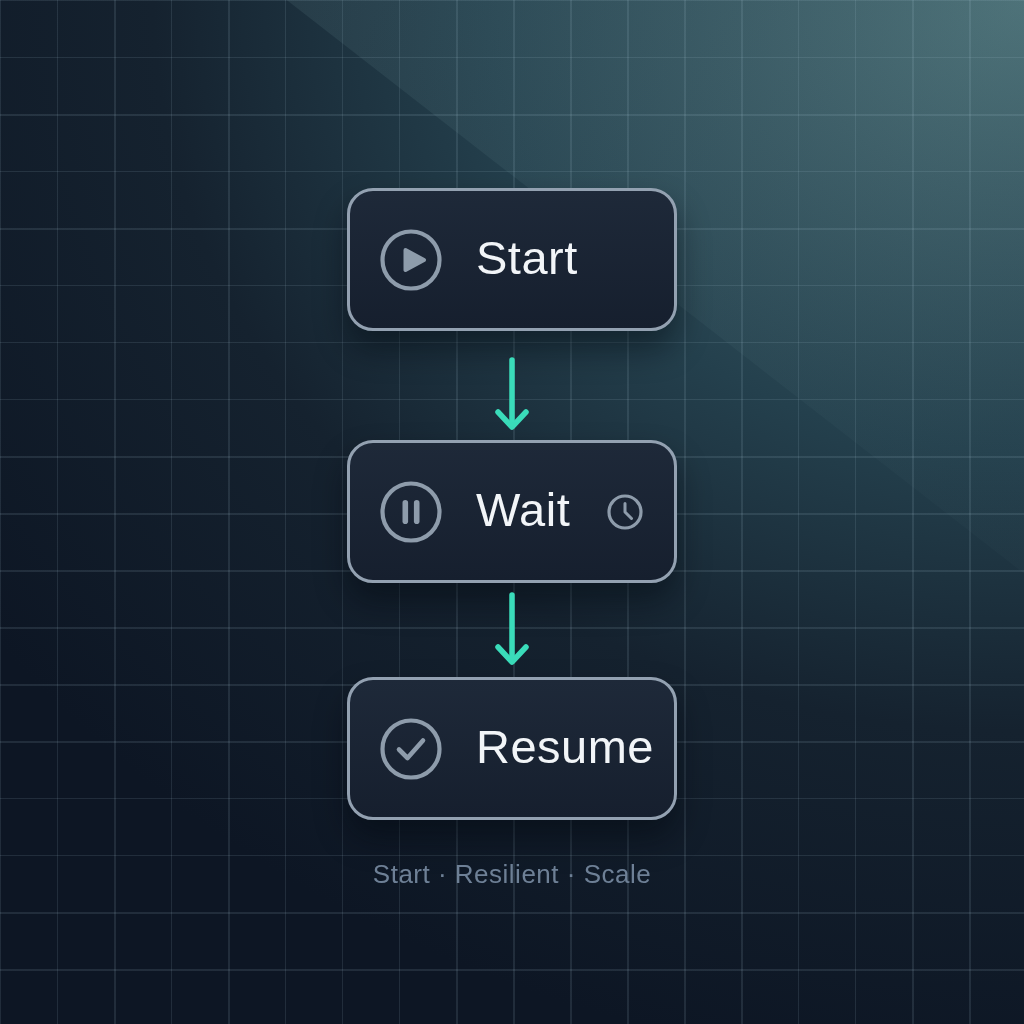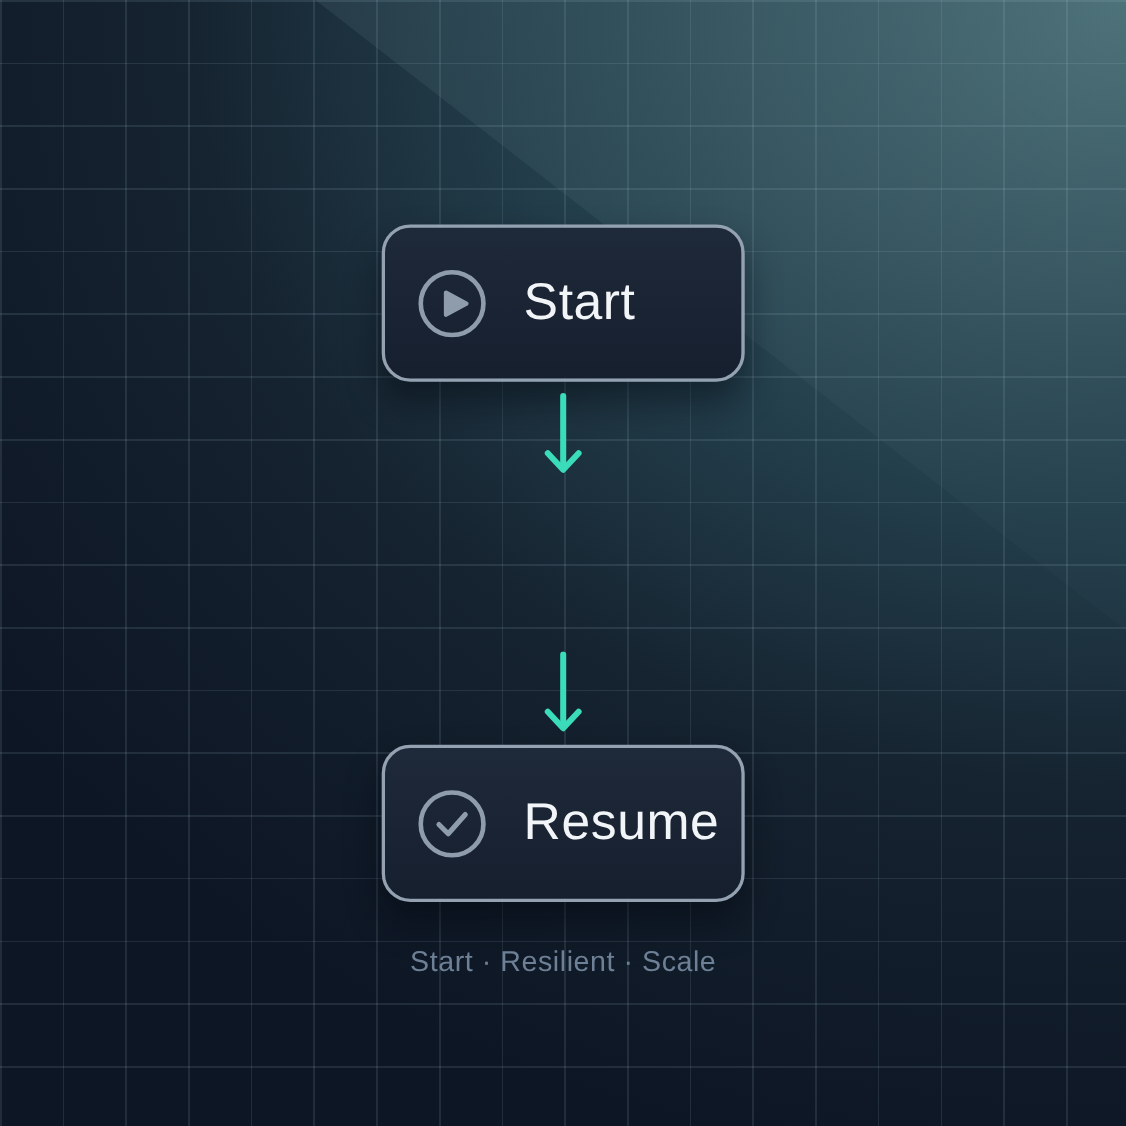--- a/index.html
+++ b/index.html
@@ -48,21 +48,21 @@
     height: 143px;
     box-sizing: border-box;
     border: 3px solid var(--node-border, #93a1b1);
     border-radius: 26px;
     background: linear-gradient(180deg, var(--node-fill-top, #1e2939) 0%, var(--node-fill-bottom, #161f2e) 100%);
     box-shadow: 0 18px 32px rgba(2, 6, 14, 0.45);
     display: flex;
     align-items: center;
     padding-left: 30px;
   }
-  .node-start  { top: 204px; }
+  .node-start  { top: 188px; }
   .node-wait   { top: 440px; }
   .node-resume { top: 677px; }
   .icon-circle {
     width: 62px;
     height: 62px;
     flex: 0 0 auto;
     color: var(--icon-gray, #8e9cab);
   }
   .icon-circle svg { display: block; width: 100%; height: 100%; }
   .node-label {
@@ -124,20 +124,36 @@
       </svg>
     </span>
     <span class="node-label">Start</span>
   </div>
 
   <svg class="arrow arrow-1" viewBox="0 0 44 78" fill="none">
     <line x1="22" y1="3" x2="22" y2="68" stroke="currentColor" stroke-width="5.5" stroke-linecap="round"></line>
     <polyline points="8,55 22,70 36,55" stroke="currentColor" stroke-width="5.5" stroke-linecap="round" stroke-linejoin="round"></polyline>
   </svg>
 
+  <div class="node node-wait">
+    <span class="icon-circle">
+      <svg viewBox="0 0 62 62" fill="none">
+        <circle cx="31" cy="31" r="28.5" stroke="currentColor" stroke-width="4.2"></circle>
+        <rect x="22.5" y="19" width="5.6" height="24" rx="2.8" fill="currentColor"></rect>
+        <rect x="33.9" y="19" width="5.6" height="24" rx="2.8" fill="currentColor"></rect>
+      </svg>
+    </span>
+    <span class="node-label">Wait</span>
+    <span class="trailing-icon">
+      <svg viewBox="0 0 38 38" fill="none">
+        <circle cx="19" cy="19" r="16" stroke="currentColor" stroke-width="3.2"></circle>
+        <path d="M19 10.5 L19 19 L25.5 25.5" stroke="currentColor" stroke-width="3" stroke-linecap="round" stroke-linejoin="round"></path>
+      </svg>
+    </span>
+  </div>
 
   <svg class="arrow arrow-2" viewBox="0 0 44 78" fill="none">
     <line x1="22" y1="3" x2="22" y2="68" stroke="currentColor" stroke-width="5.5" stroke-linecap="round"></line>
     <polyline points="8,55 22,70 36,55" stroke="currentColor" stroke-width="5.5" stroke-linecap="round" stroke-linejoin="round"></polyline>
   </svg>
 
   <div class="node node-resume">
     <span class="icon-circle">
       <svg viewBox="0 0 62 62" fill="none">
         <circle cx="31" cy="31" r="28.5" stroke="currentColor" stroke-width="4.2"></circle>

